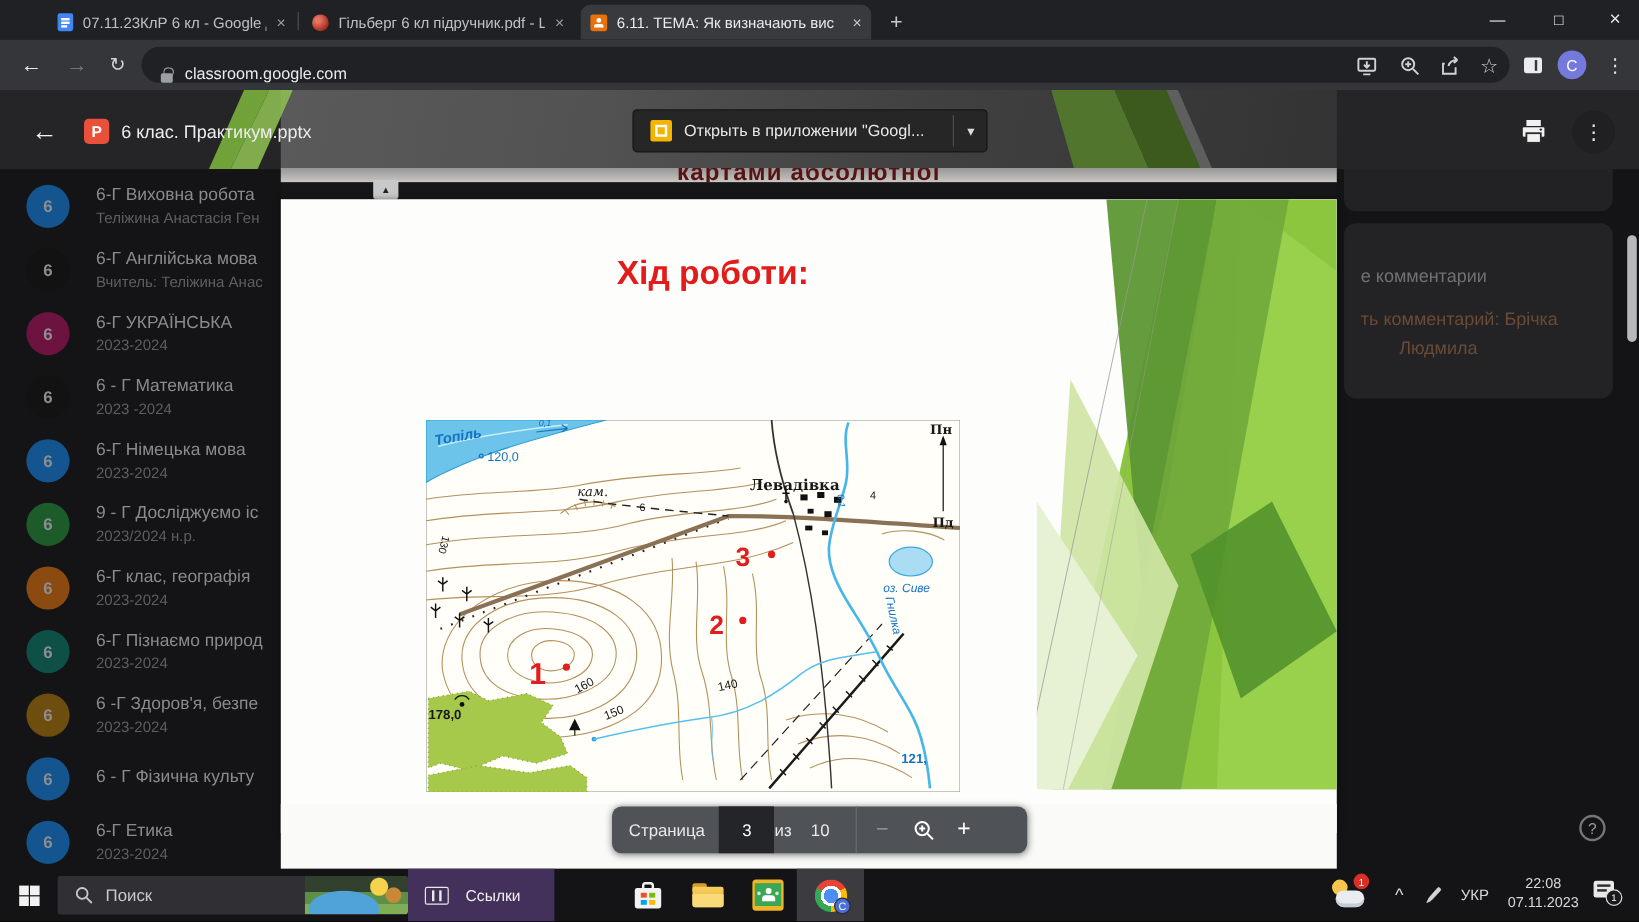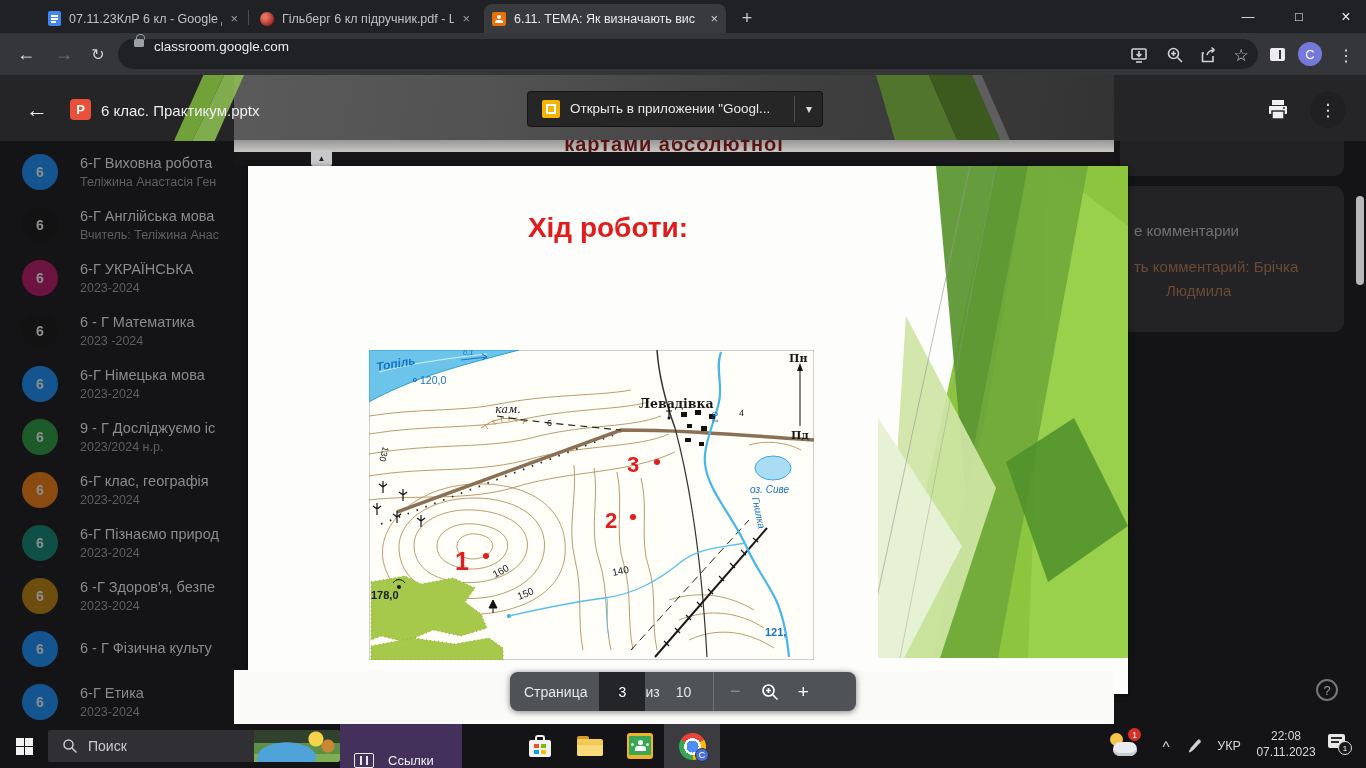--- a/index.html
+++ b/index.html
@@ -7,35 +7,35 @@
 #root{position:relative;width:1366px;height:768px;background:#141416;font-family:"Liberation Sans",sans-serif;overflow:hidden}
 .abs{position:absolute}
 .ic{display:flex;align-items:center;justify-content:center}
 .nw{white-space:nowrap;overflow:hidden}
 
 .tabstrip{left:0;top:0;width:1366px;height:33px;background:#202124}
 .tab{top:4px;height:29px;border-radius:8px 8px 0 0;display:flex;align-items:center;padding:0 8px;color:#bdc1c6;font-size:12.5px}
 .tab.active{background:#383a3e;color:#e8eaed}
 .tabclose{margin-left:8px;color:#9aa0a6;font-size:13px}
 .toolbar{left:0;top:33px;width:1366px;height:42px;background:#35363a}
-.urlpill{left:118px;top:39px;width:1140px;height:30px;border-radius:15px;background:#202124;display:flex;align-items:flex-start}
+.urlpill{left:118px;top:39px;width:1140px;height:30px;border-radius:15px;background:#202124;display:flex;align-items:flex-end}
 .lock{position:relative;width:10px;height:8px;background:#9aa0a6;border-radius:1.5px;margin:0 10px 0 16px}
 .lock:before{content:"";position:absolute;left:1.5px;top:-5px;width:7px;height:7px;border:1.5px solid #9aa0a6;border-radius:50%;border-bottom:none}
 .winbtn{top:0;height:33px;width:44px;color:#e8eaed;font-size:13px}
 
 .vhead{left:0;top:75px;width:1366px;height:66px;background:#252527;overflow:hidden}
 .vhead-mid{position:absolute;left:234px;top:0;width:880px;height:66px;background:linear-gradient(100deg,#5a5a5a 0%,#525252 30%,#414141 60%,#333 100%)}
 .shard{position:absolute;top:0;height:66px}
 
 .sitem{left:0;width:234px;height:52px}
 .crc{position:absolute;left:22px;top:8px;width:36px;height:36px;border-radius:50%;color:#8d8e90;font-size:14px;font-weight:bold;display:flex;align-items:center;justify-content:center}
 .stitle{position:absolute;left:80px;top:9px;width:152px;color:#8a8b8d;font-size:14.5px;white-space:nowrap;overflow:hidden}
 .ssub{position:absolute;left:80px;top:29px;width:152px;color:#5e5f61;font-size:12.5px;white-space:nowrap;overflow:hidden}
 
-.slide{left:248px;top:166px;width:880px;height:528px;background:#fdfdfb;overflow:hidden;box-shadow:0 1px 5px rgba(0,0,0,.55)}
+.slide{left:234px;top:166px;width:880px;height:528px;background:#fdfdfb;overflow:hidden;box-shadow:0 1px 5px rgba(0,0,0,.55)}
 .maplabel{font-family:"DejaVu Serif",serif}
 
 .pagbar{left:510px;top:672px;width:346px;height:39px;background:#4f5256;border-radius:8px;box-shadow:0 1px 6px rgba(0,0,0,.5);display:flex;align-items:center;color:#e6e8ea;font-size:14px}
 
 .taskbar{left:0;top:724px;width:1366px;height:44px;background:#141416}
 .tbt{color:#d6d7d9;font-size:12px}
 svg text{font-family:"Liberation Sans",sans-serif}
 </style>
 </head>
 <body>
@@ -377,21 +377,21 @@
             <path d="M10 10 L14.5 14.5"></path>
           </g>
         </svg>
       <span style="margin-left:10px;color:#c9cacc;font-size:14px;flex:1">Поиск</span>
       <span style="width:86px;height:32px;border-radius:0 2px 2px 0;background:
         radial-gradient(circle at 72% 28%, #f5d34a 0 7px, rgba(0,0,0,0) 8px),
         radial-gradient(circle at 86% 50%, #c98835 0 6px, rgba(0,0,0,0) 7px),
         radial-gradient(ellipse at 38% 86%, #4fa3d8 0 38%, rgba(0,0,0,0) 40%),
         linear-gradient(180deg,#32402e 0 42%,#5d8f46 42% 74%,#7fae54 74%)"></span>
     </div>
-    <div class="abs" style="left:340px;top:0;width:122px;height:44px;background:#43315c;display:flex;align-items:flex-end">
+    <div class="abs" style="left:340px;top:0;width:122px;height:44px;background:#43315c;display:flex;align-items:center">
       <span style="margin-left:14px;position:relative;width:20px;height:15px;border:1.5px solid #e9e9ec;border-radius:2px;display:inline-block">
         <i style="position:absolute;left:5px;top:2px;width:1.5px;height:9px;background:#e9e9ec"></i>
         <i style="position:absolute;left:11px;top:2px;width:1.5px;height:9px;background:#e9e9ec"></i>
       </span>
       <span style="margin-left:14px;color:#f0f0f0;font-size:13px">Ссылки</span>
     </div>
     <div class="abs ic" style="left:524px;top:6px;width:32px;height:32px">
       <span style="position:relative;width:22px;height:22px;display:inline-block">
         <i style="position:absolute;left:6px;top:0;width:10px;height:7px;border:2px solid #f2f2f2;border-bottom:none;border-radius:3px 3px 0 0"></i>
         <i style="position:absolute;left:0;top:5px;width:22px;height:17px;background:#f2f2f2;border-radius:2px"></i>

